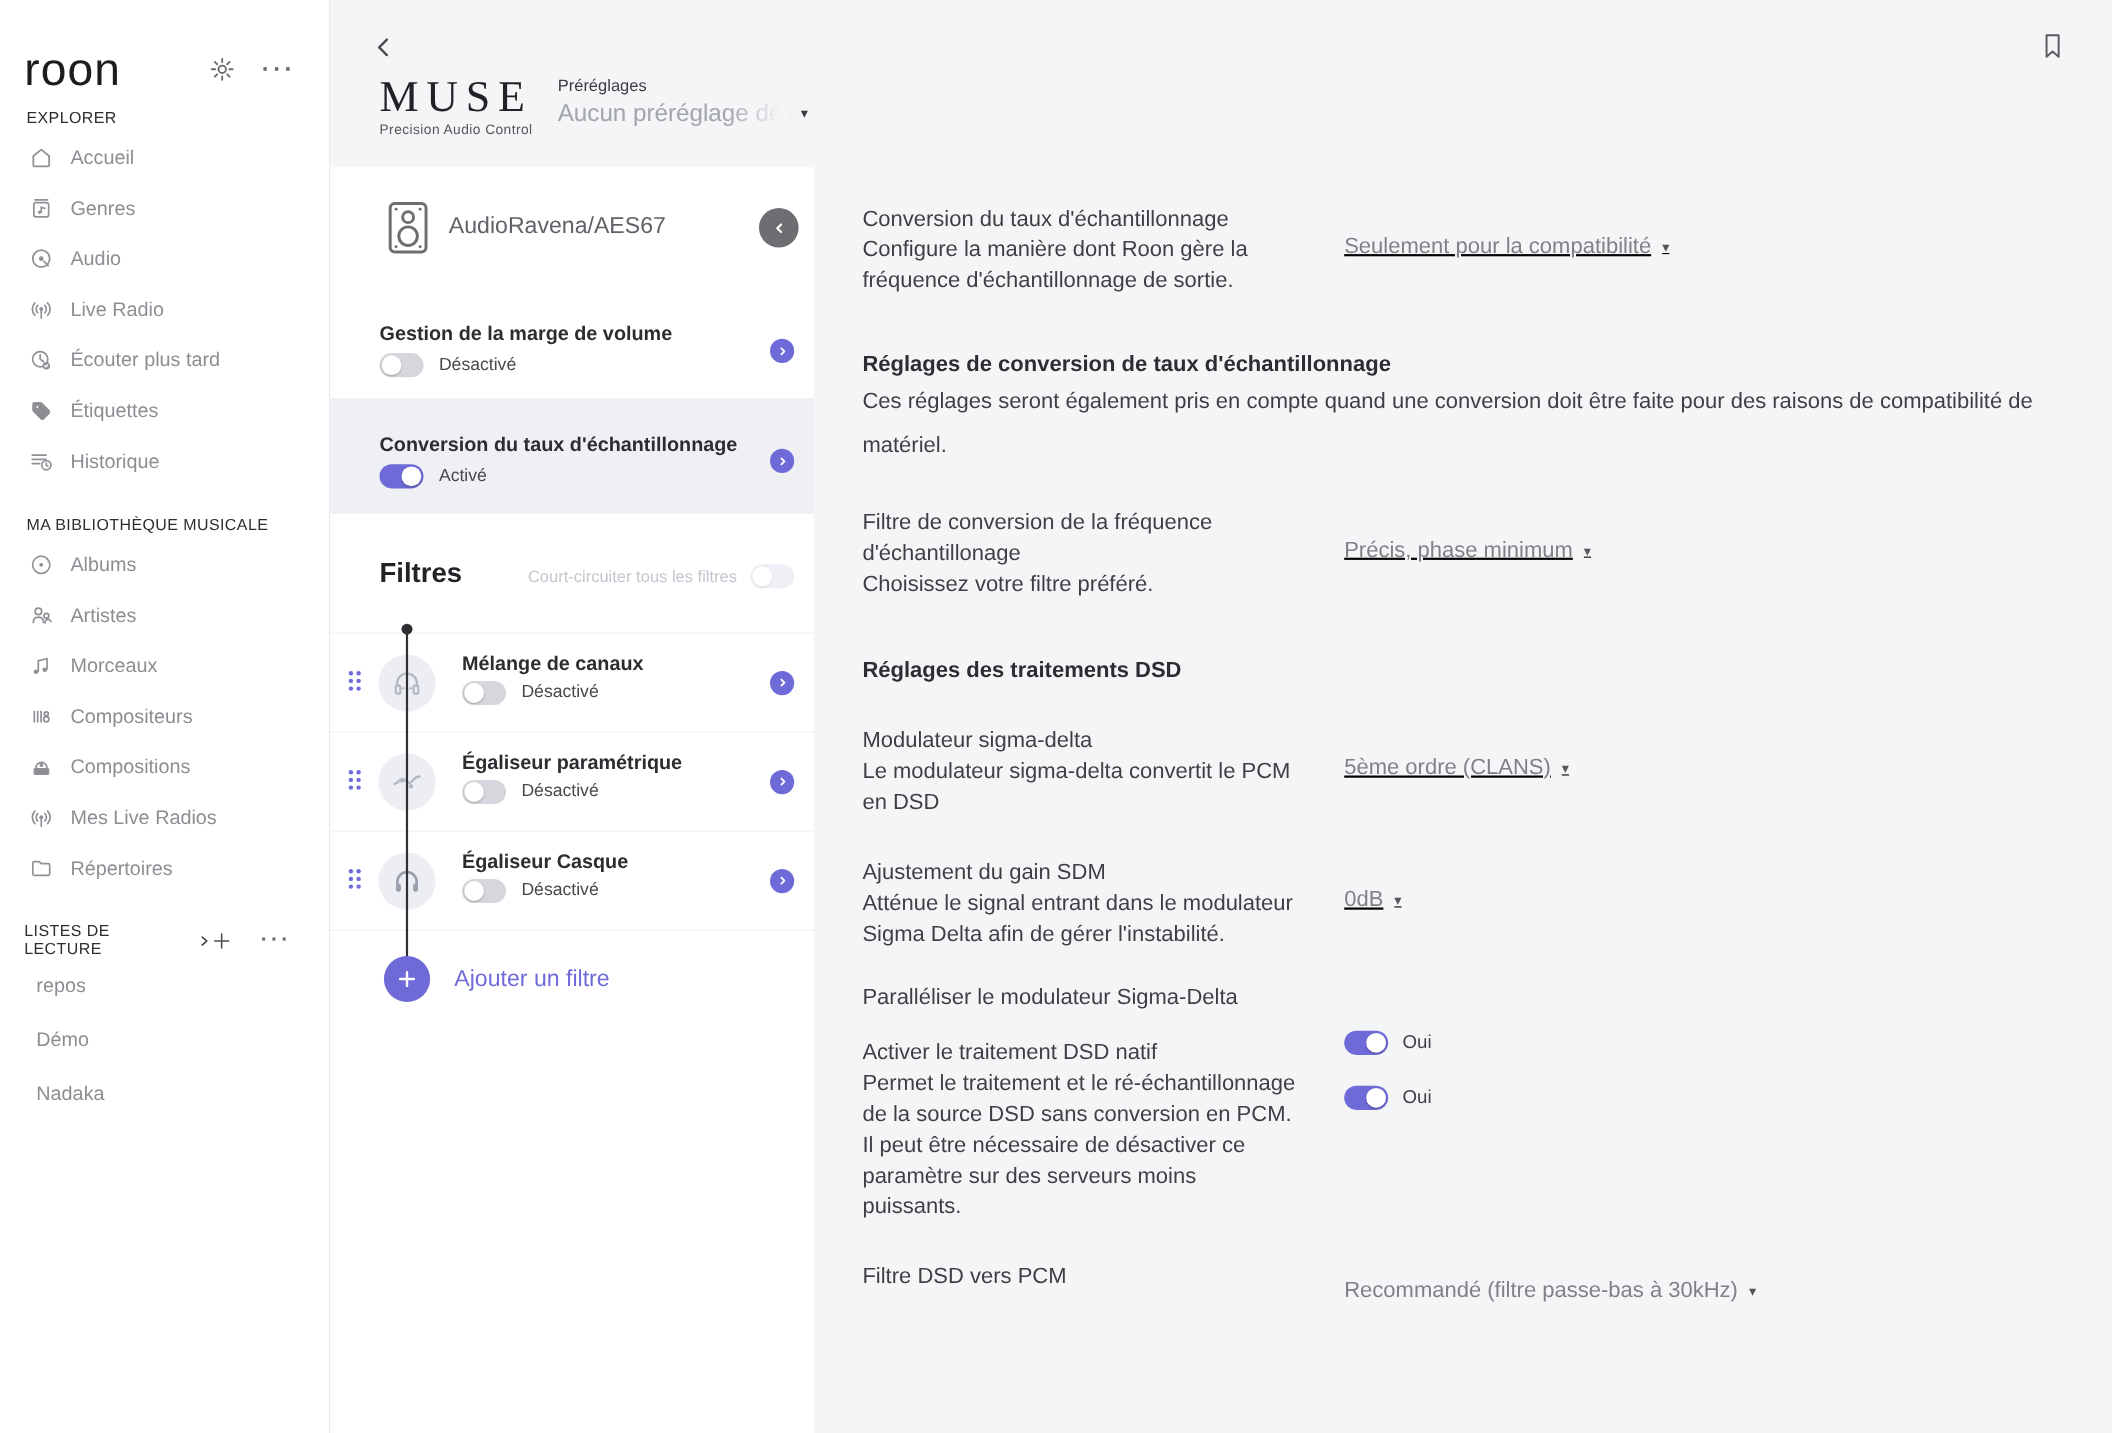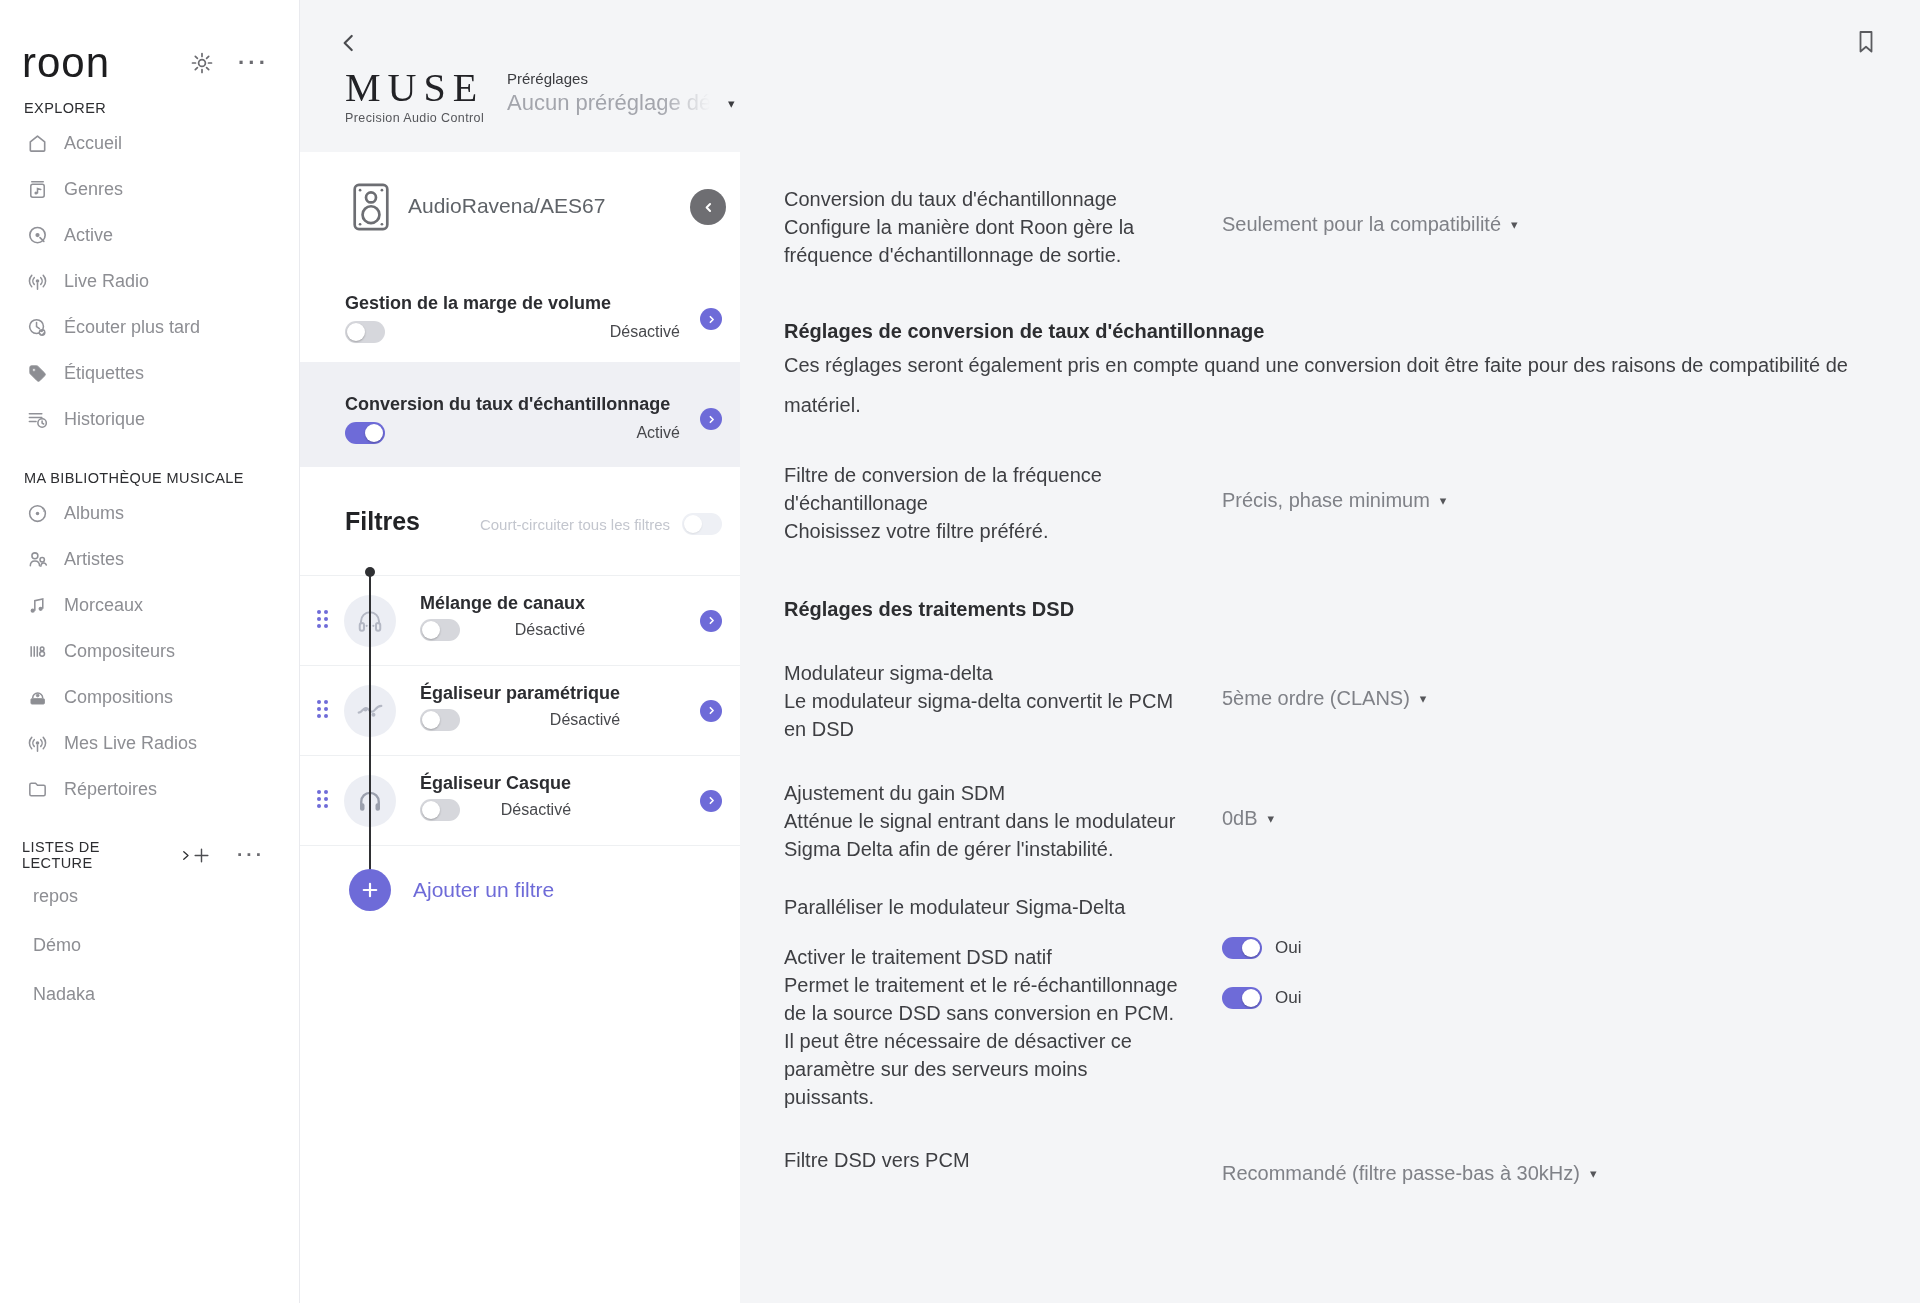--- a/index.html
+++ b/index.html
@@ -42,21 +42,21 @@
 
   
   .device-panel { position:absolute; left:0; top:152px; width:440px; bottom:0; background:#ffffff; }
   .dp-header { position:relative; height:118px; }
   .speaker-icon { position:absolute; left:48px; top:28px; }
   .device-name { position:absolute; left:108px; top:42px; font-size:21px; color:#5f6368; font-weight:500; }
   .collapse-btn { position:absolute; right:14px; top:37px; width:36px; height:36px; border-radius:50%; background:#6e6e72; display:flex; align-items:center; justify-content:center; cursor:pointer; }
   .dp-row { position:relative; padding:23px 60px 0 45px; height:92px; }
   .dp-row.selected { background:#eff0f4; height:105px; padding-top:32px; }
   .dp-title { font-size:18px; font-weight:700; color:#2c2d31; }
-  .status-line { display:flex; align-items:center; margin-top:7px;justify-content:space-between; }
+  .status-line { display:flex; align-items:center; margin-top:7px; }
   .status-text { font-size:16px; color:#47484c; margin-left:14px; }
   .chev-btn { position:absolute; right:18px; top:50%; margin-top:-11px; width:22px; height:22px; border-radius:50%; background:#6e6bd8; display:flex; align-items:center; justify-content:center; cursor:pointer; }
   .dp-row .chev-btn { top:38px; margin-top:0; }
 
   
   .toggle { width:40px; height:22px; border-radius:11px; background:#d6d7dc; position:relative; cursor:pointer; flex:none; }
   .toggle .knob { position:absolute; left:2px; top:2px; width:18px; height:18px; border-radius:50%; background:#fff; box-shadow:0 1px 2px rgba(0,0,0,.25); }
   .toggle.on { background:#6e6bd8; }
   .toggle.on .knob { left:auto; right:2px; }
   .toggle.disabled { background:#eef0f5; }
@@ -83,21 +83,21 @@
   .settings { position:absolute; left:440px; right:0; top:152px; bottom:0; background:#f4f5f7; padding:33px 40px 0 44px; overflow:hidden; }
   .srow { position:relative; }
   .srow-text { width:395px; }
   .s-title { font-size:20px; color:#3e3f43; line-height:28px; }
   .s-desc { font-size:20px; color:#3e3f43; line-height:28px; }
   .ssec-title { font-size:20px; font-weight:700; color:#2c2d30; line-height:28px; }
   .ssec-desc { font-size:20px; color:#3e3f43; line-height:40px; }
   .s-value { position:absolute; left:438px; top:16px; display:flex; align-items:center; cursor:pointer; white-space:nowrap; }
   .s-value .vtext { font-size:20px; color:#7f8187; }
   .s-value .caret { font-size:13px; color:#55565a; margin-left:10px; }
-  .val-t28 { top:28px; }
+  .val-t28 { top:28px;text-decoration:underline; }
   .val-t44 { top:44px; }
   .s-toggle-val { position:absolute; left:438px; display:flex; align-items:center; }
   .s-toggle-val .tlabel { font-size:17px; color:#3f4044; margin-left:13px; }
   .mb132 { margin-bottom:48px; }
   .mb92 { margin-bottom:36px; }
   .mb134 { margin-bottom:50px; }
   .mb46 { margin-bottom:18px; }
   .mb114 { margin-bottom:30px;margin-top:36px; }
   .mb162 { margin-bottom:22px; }
   .mb175 { margin-bottom:35px; }
@@ -144,21 +144,21 @@
         <span>Genres</span>
       </div>
       <div class="nav-item">
         <span class="ni-icon">
             <svg width="23" height="23" viewBox="0 0 24 24" fill="none" stroke-width="1.7">
               <circle cx="12" cy="11.6" r="8"></circle>
               <circle cx="12" cy="11.6" r="2.2" fill="#909197" stroke="none"></circle>
               <path d="M14.6 14.2l4 4" stroke-linecap="round"></path>
             </svg>
           </span>
-        <span>Active</span>
+        <span>Audio</span>
       </div>
       <div class="nav-item">
         <span class="ni-icon">
             <svg width="23" height="23" viewBox="0 0 24 24" fill="none" stroke-width="1.6" stroke-linecap="round">
               <circle cx="12" cy="11.5" r="1.9" fill="#909197" stroke="none"></circle>
               <path d="M12 13.5v6.5"></path>
               <path d="M8.6 15a5 5 0 0 1 0-7M15.4 8a5 5 0 0 1 0 7"></path>
               <path d="M6 17.4a8.4 8.4 0 0 1 0-11.8M18 5.6a8.4 8.4 0 0 1 0 11.8"></path>
             </svg>
           </span>

